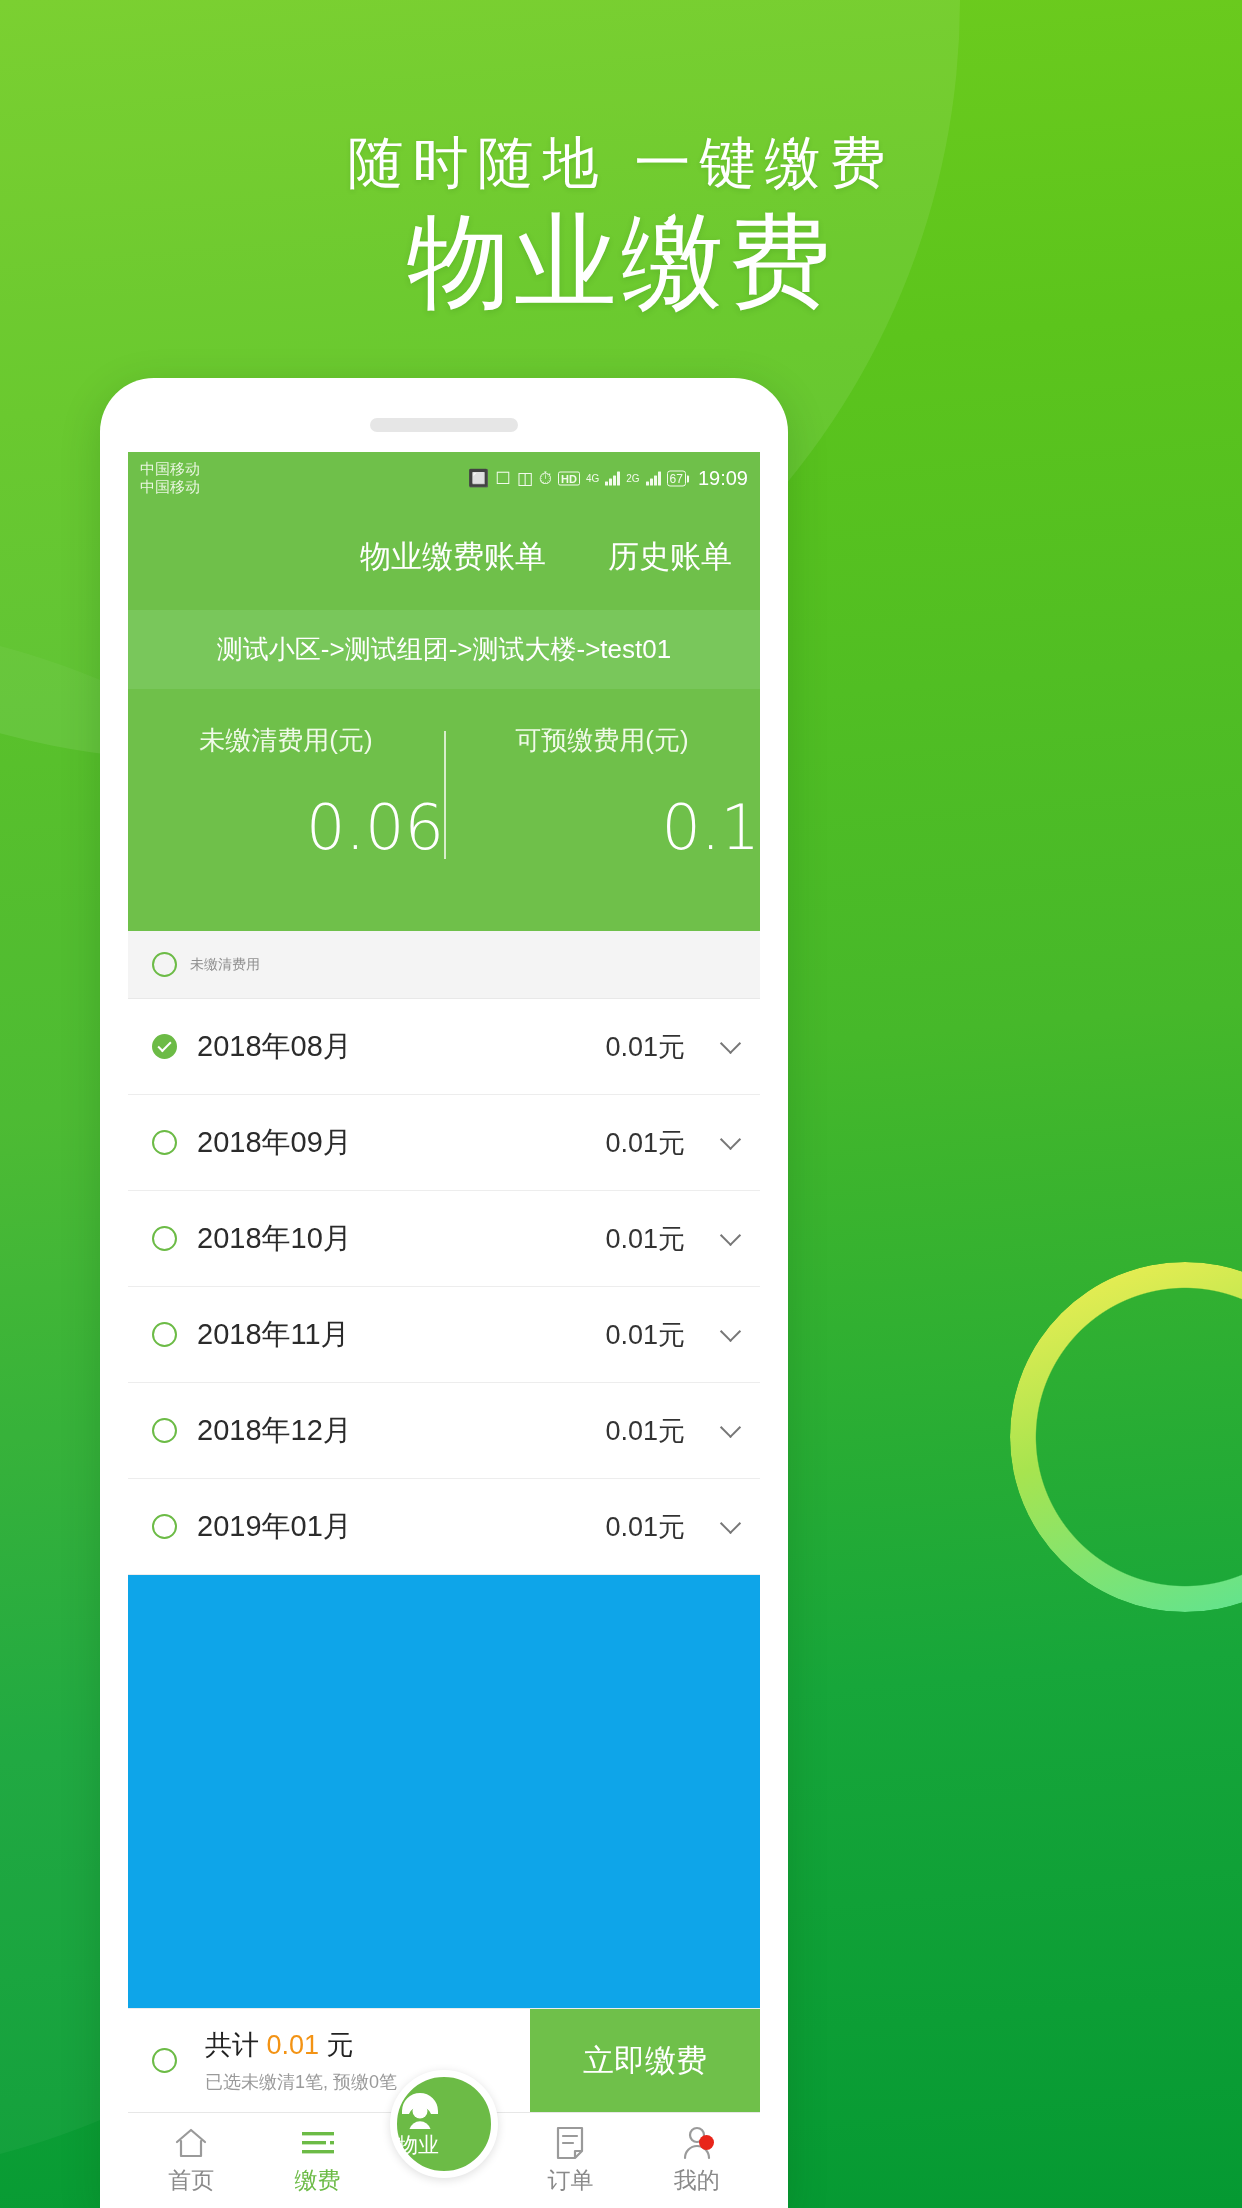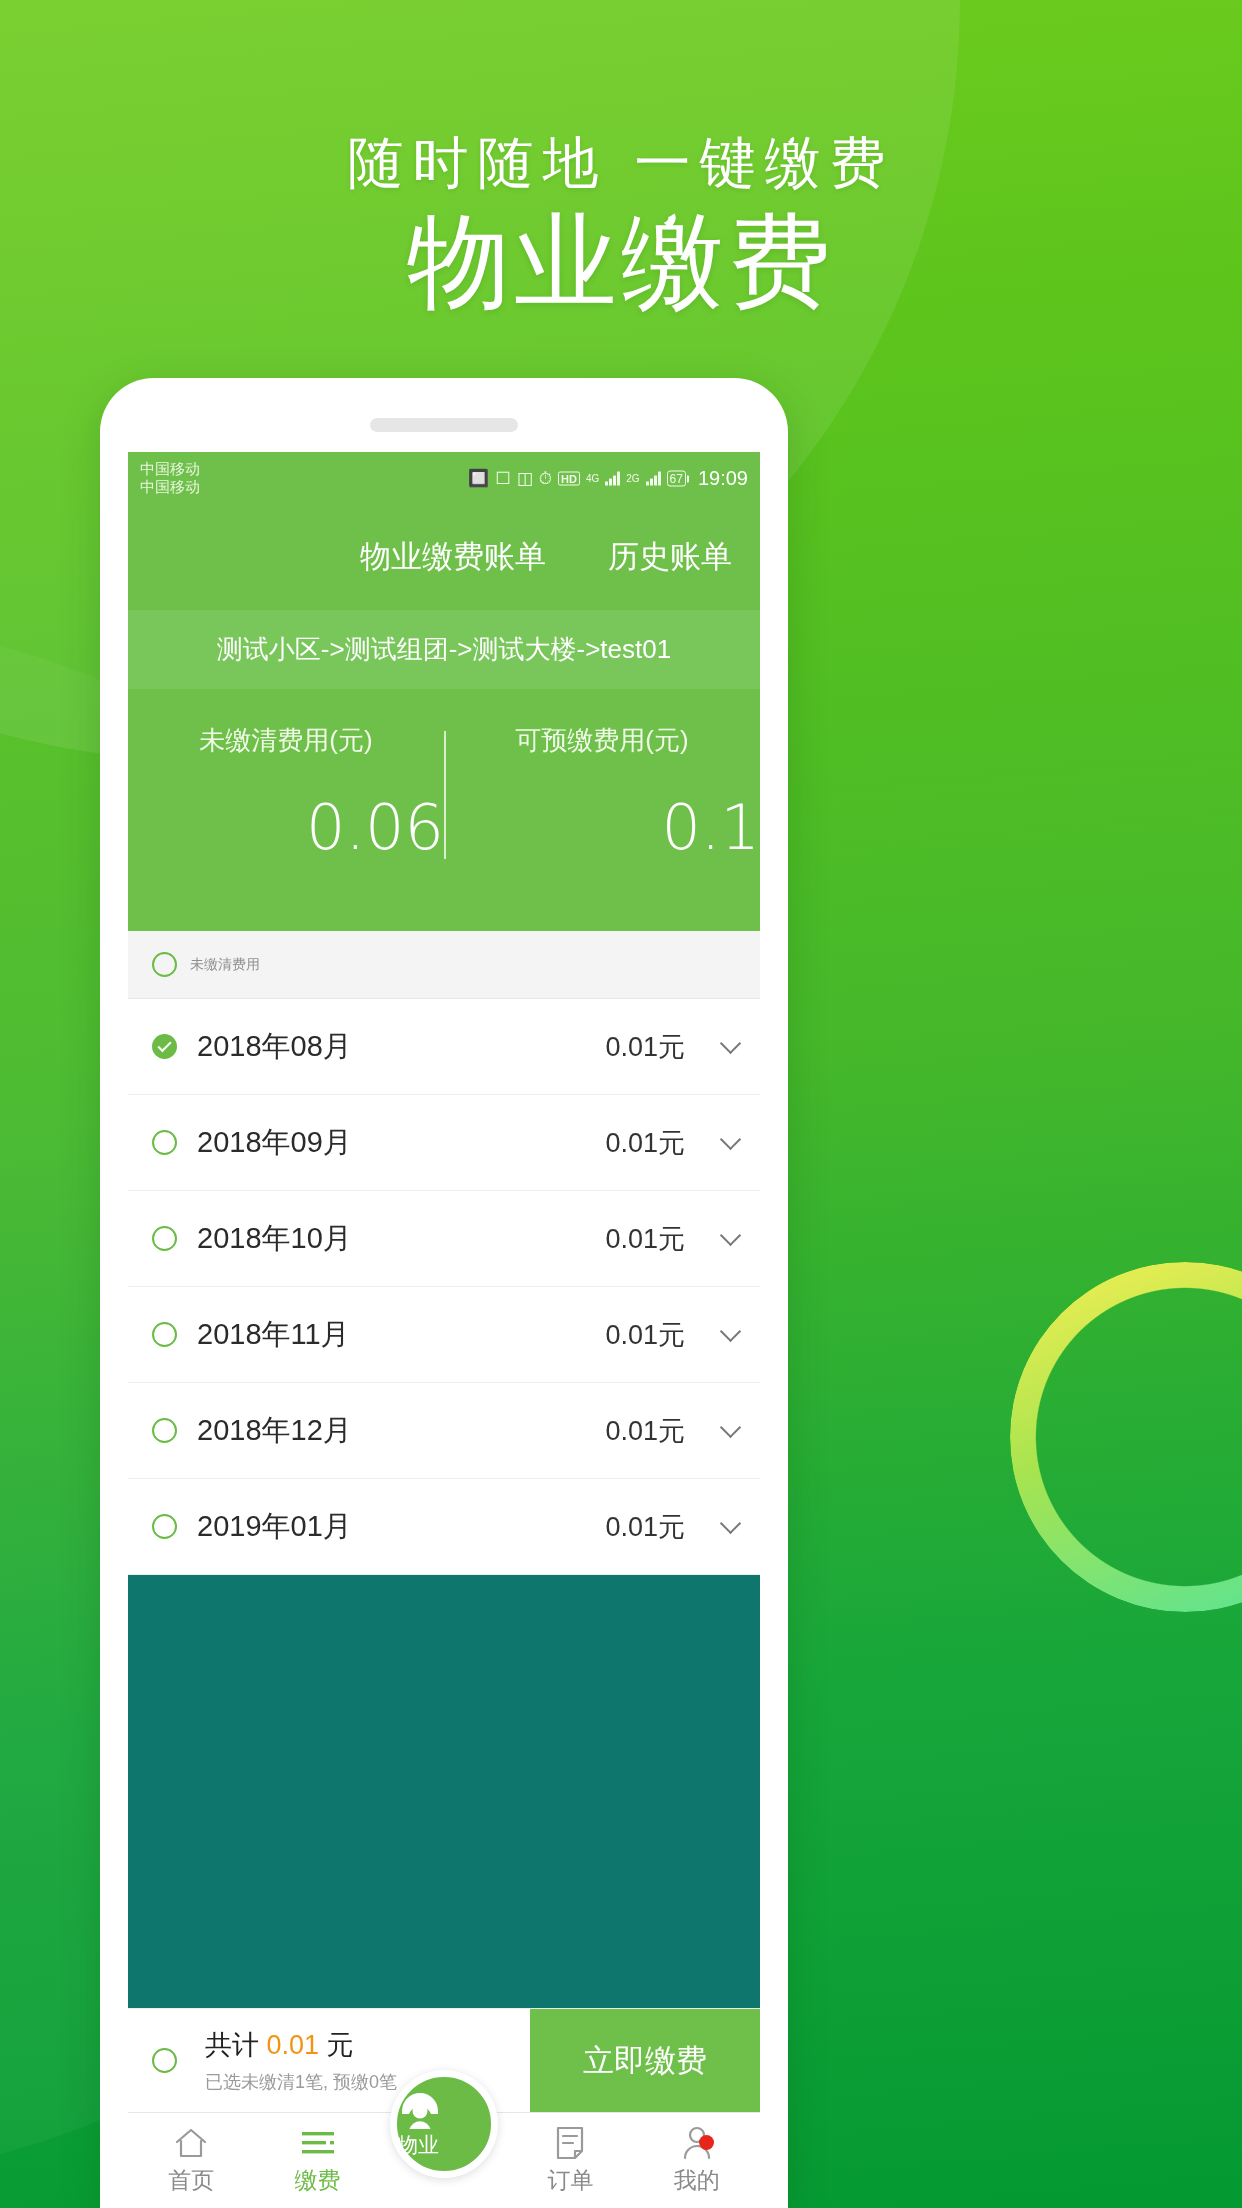--- a/index.html
+++ b/index.html
@@ -73,21 +73,21 @@
     z-index:5;
   }
   #speaker {
     position:absolute; left:50%; transform:translateX(-50%);
     top:40px; width:148px; height:14px;
     border-radius:8px; background:#e6e6e6;
   }
   #screen {
     position:absolute; left:28px; top:74px;
     width:632px; height:1756px;
-    background:#0f766e;
+    background:#0ea5e9;
     overflow:hidden;
   }
 
   
   #statusbar {
     height:52px; background:#6fc04a; position:relative;
     display:flex; align-items:center; padding:0 12px;
   }
   #carriers { font-size:15px; color:#eaf6e1; line-height:1.18; }
   #sysicons {

